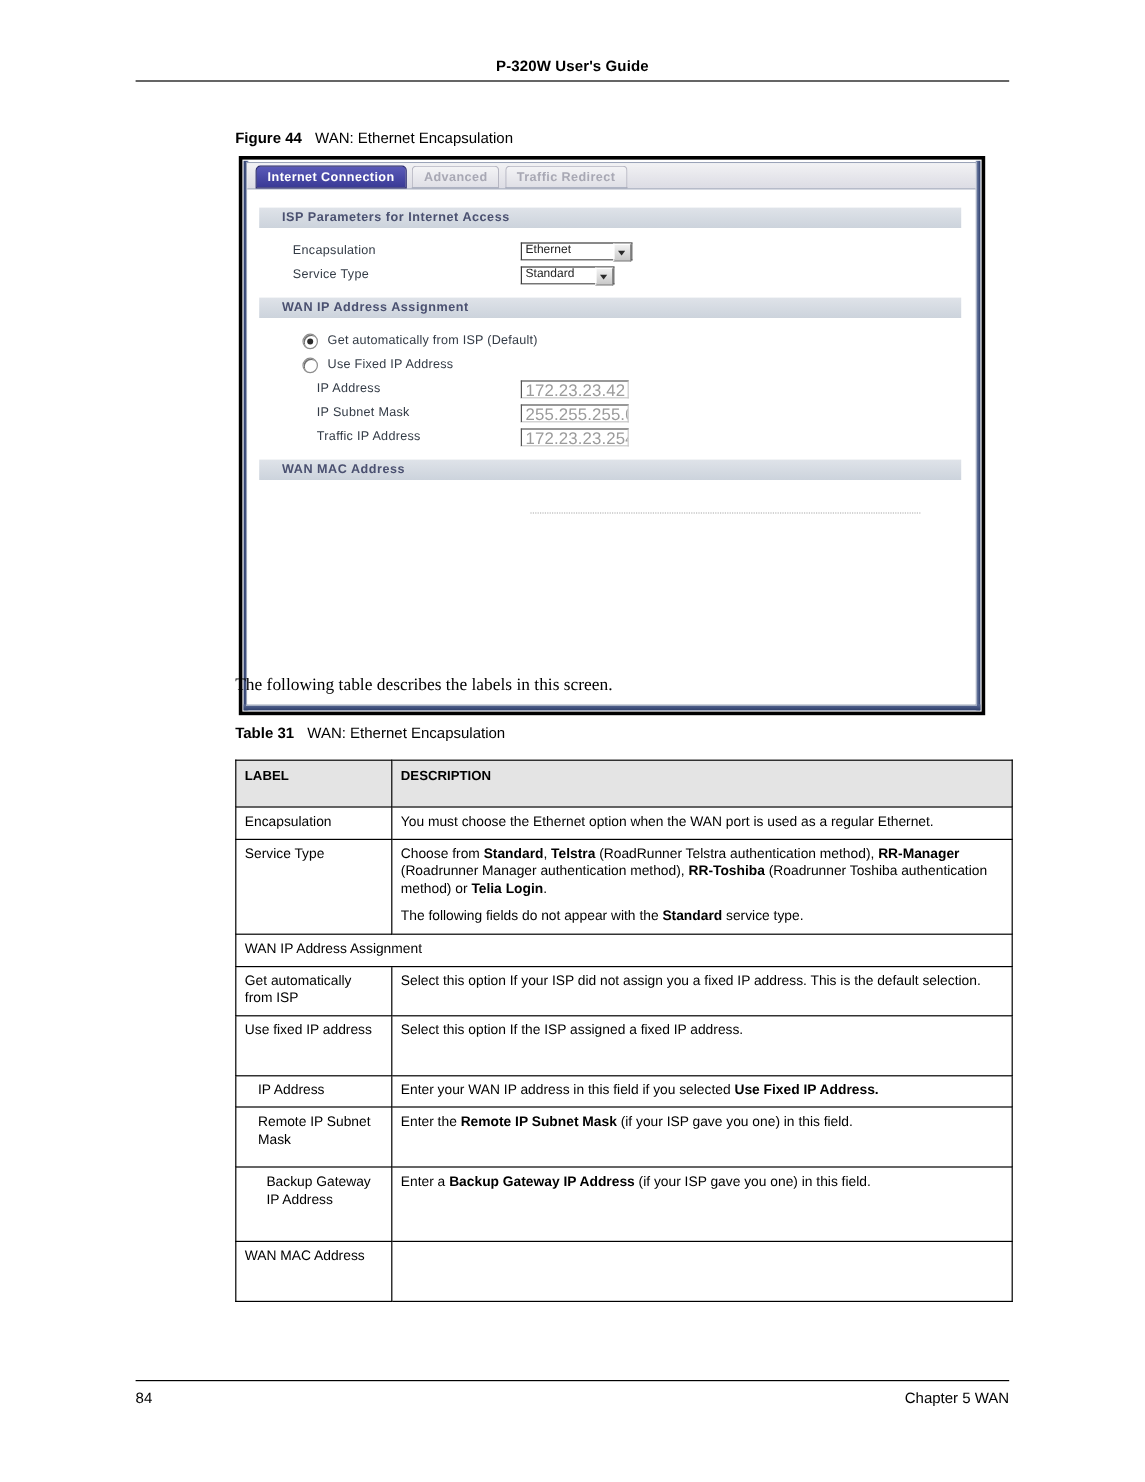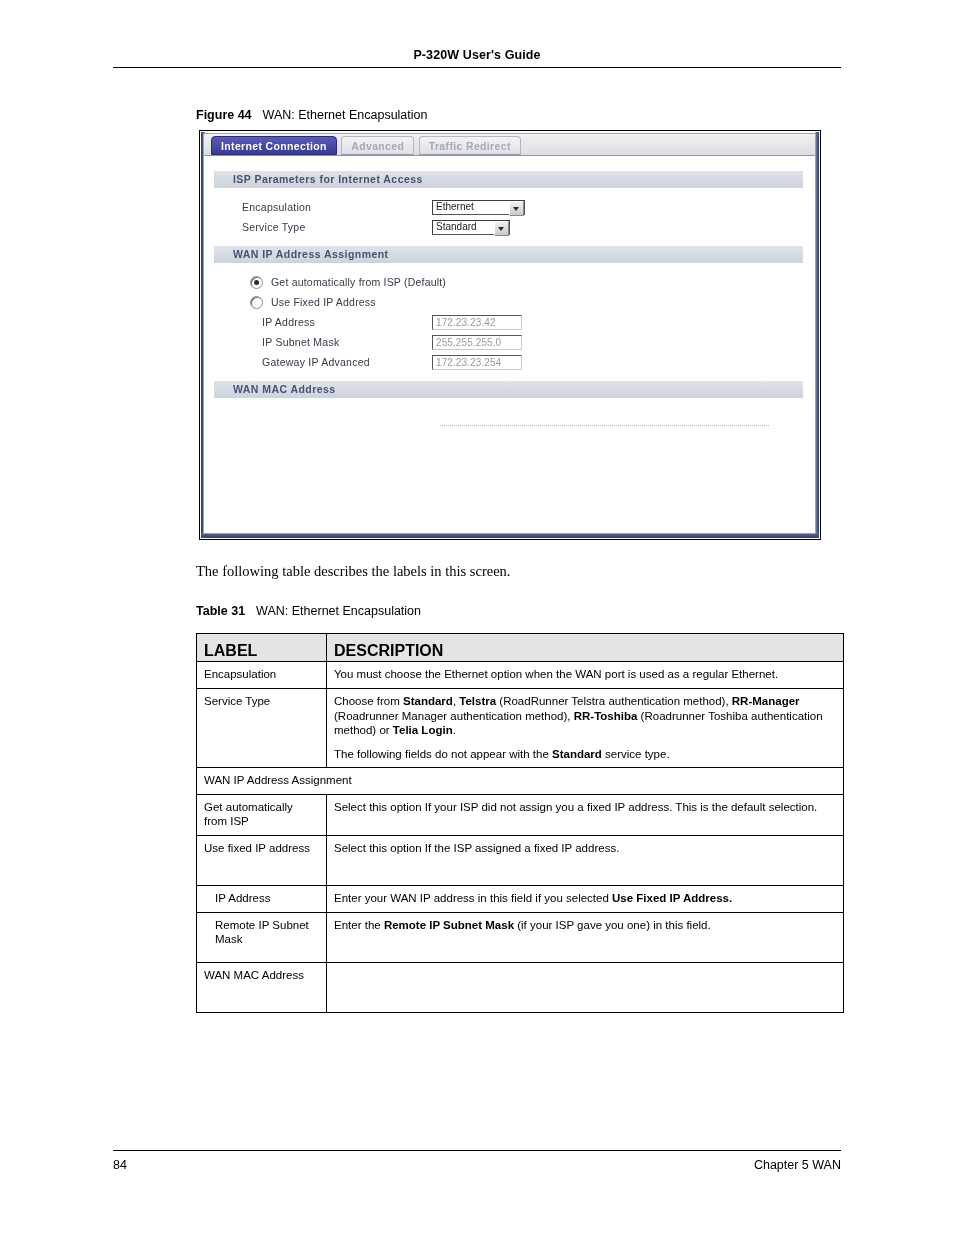--- a/index.html
+++ b/index.html
@@ -44,23 +44,23 @@
   }
   .fig-caption .lbl { font-weight: bold; }
   .fig-caption .txt { margin-left: 11px; }
 
   
   .shot {
     position: absolute;
     left: 199px;
     top: 130px;
     width: 622px;
-    height: 410px;
-    background: #ffffff;
-    border: 1px solid #000000;
+    height: 466px;
+    background: #ffffff;
+    border: 3px solid #000000;
     box-sizing: border-box;
   }
   .shot-inner {
     position: absolute;
     left: 3px; top: 2px; right: 4px; bottom: 5px;
     background: #ffffff;
     border: 1px solid #9aa3b8;
     box-sizing: border-box;
     overflow: hidden;
   }
@@ -195,21 +195,21 @@
 
   
   .tinput {
     width: 90px;
     height: 15px;
     line-height: 14px;
     background: #ffffff;
     border: 1px solid #c9c9c9;
     border-top: 1px solid #555555;
     border-left: 1px solid #555555;
-    font-size: 10px;
+    font-size: 14px;
     color: #9b9b9b;
     padding-left: 3px;
     box-sizing: border-box;
     letter-spacing: .1px;
     white-space: nowrap;
     overflow: hidden;
   }
   .tinput.mac { width: 100px; }
 
   
@@ -321,22 +321,22 @@
     border: 1px solid #000;
     vertical-align: top;
     font-size: 11.5px;
     line-height: 1.27;
     padding: 5px 7px 6px 7px;
     text-align: left;
   }
   table.desc th {
     background: #e4e4e4;
     font-weight: bold;
-    font-size: 16px;
-    padding: 7px 7px 0 7px;
+    font-size: 11px;
+    padding: 7px 7px 17px 7px;
   }
   table.desc .col-label { width: 130px; }
   td.lbl-cell.ind1 { padding-left: 18px; }
   td.lbl-cell.ind2 { padding-left: 25px; }
   td.span-cell { }
   .p2 { margin-top: 9px; }
   .tall-a { height: 38px; }
   .tall-b { height: 50px; }
 
   
@@ -412,21 +412,21 @@
         </div>
         <div class="row">
           <div class="row-label indent">IP Address</div>
           <div class="tinput">172.23.23.42</div>
         </div>
         <div class="row">
           <div class="row-label indent">IP Subnet Mask</div>
           <div class="tinput">255.255.255.0</div>
         </div>
         <div class="row">
-          <div class="row-label indent">Gateway IP Advanced</div>
+          <div class="row-label indent">Traffic IP Address</div>
           <div class="tinput">172.23.23.254</div>
         </div>
       </div>
 
       <div class="section-head">WAN MAC Address</div>
       <div class="rows">
       </div>
 
       <div class="dotted-sep"></div>
 
@@ -474,20 +474,24 @@
       <td class="lbl-cell tall-a">Use fixed IP address</td>
       <td>Select this option If the ISP assigned a fixed IP address.</td>
     </tr>
     <tr>
       <td class="lbl-cell ind1">IP Address</td>
       <td>Enter your WAN IP address in this field if you selected <b>Use Fixed IP Address.</b></td>
     </tr>
     <tr>
       <td class="lbl-cell ind1 tall-a">Remote IP Subnet Mask</td>
       <td>Enter the <b>Remote IP Subnet Mask</b> (if your ISP gave you one) in this field.</td>
+    </tr>
+    <tr>
+      <td class="lbl-cell ind2 tall-b">Backup Gateway IP Address</td>
+      <td>Enter a <b>Backup Gateway IP Address</b> (if your ISP gave you one) in this field.</td>
     </tr>
     <tr>
       <td class="lbl-cell tall-a">WAN MAC Address</td>
       <td></td>
     </tr>
   </tbody>
 </table>
 
 <div class="footer">
   <div class="footer-rule"></div>

